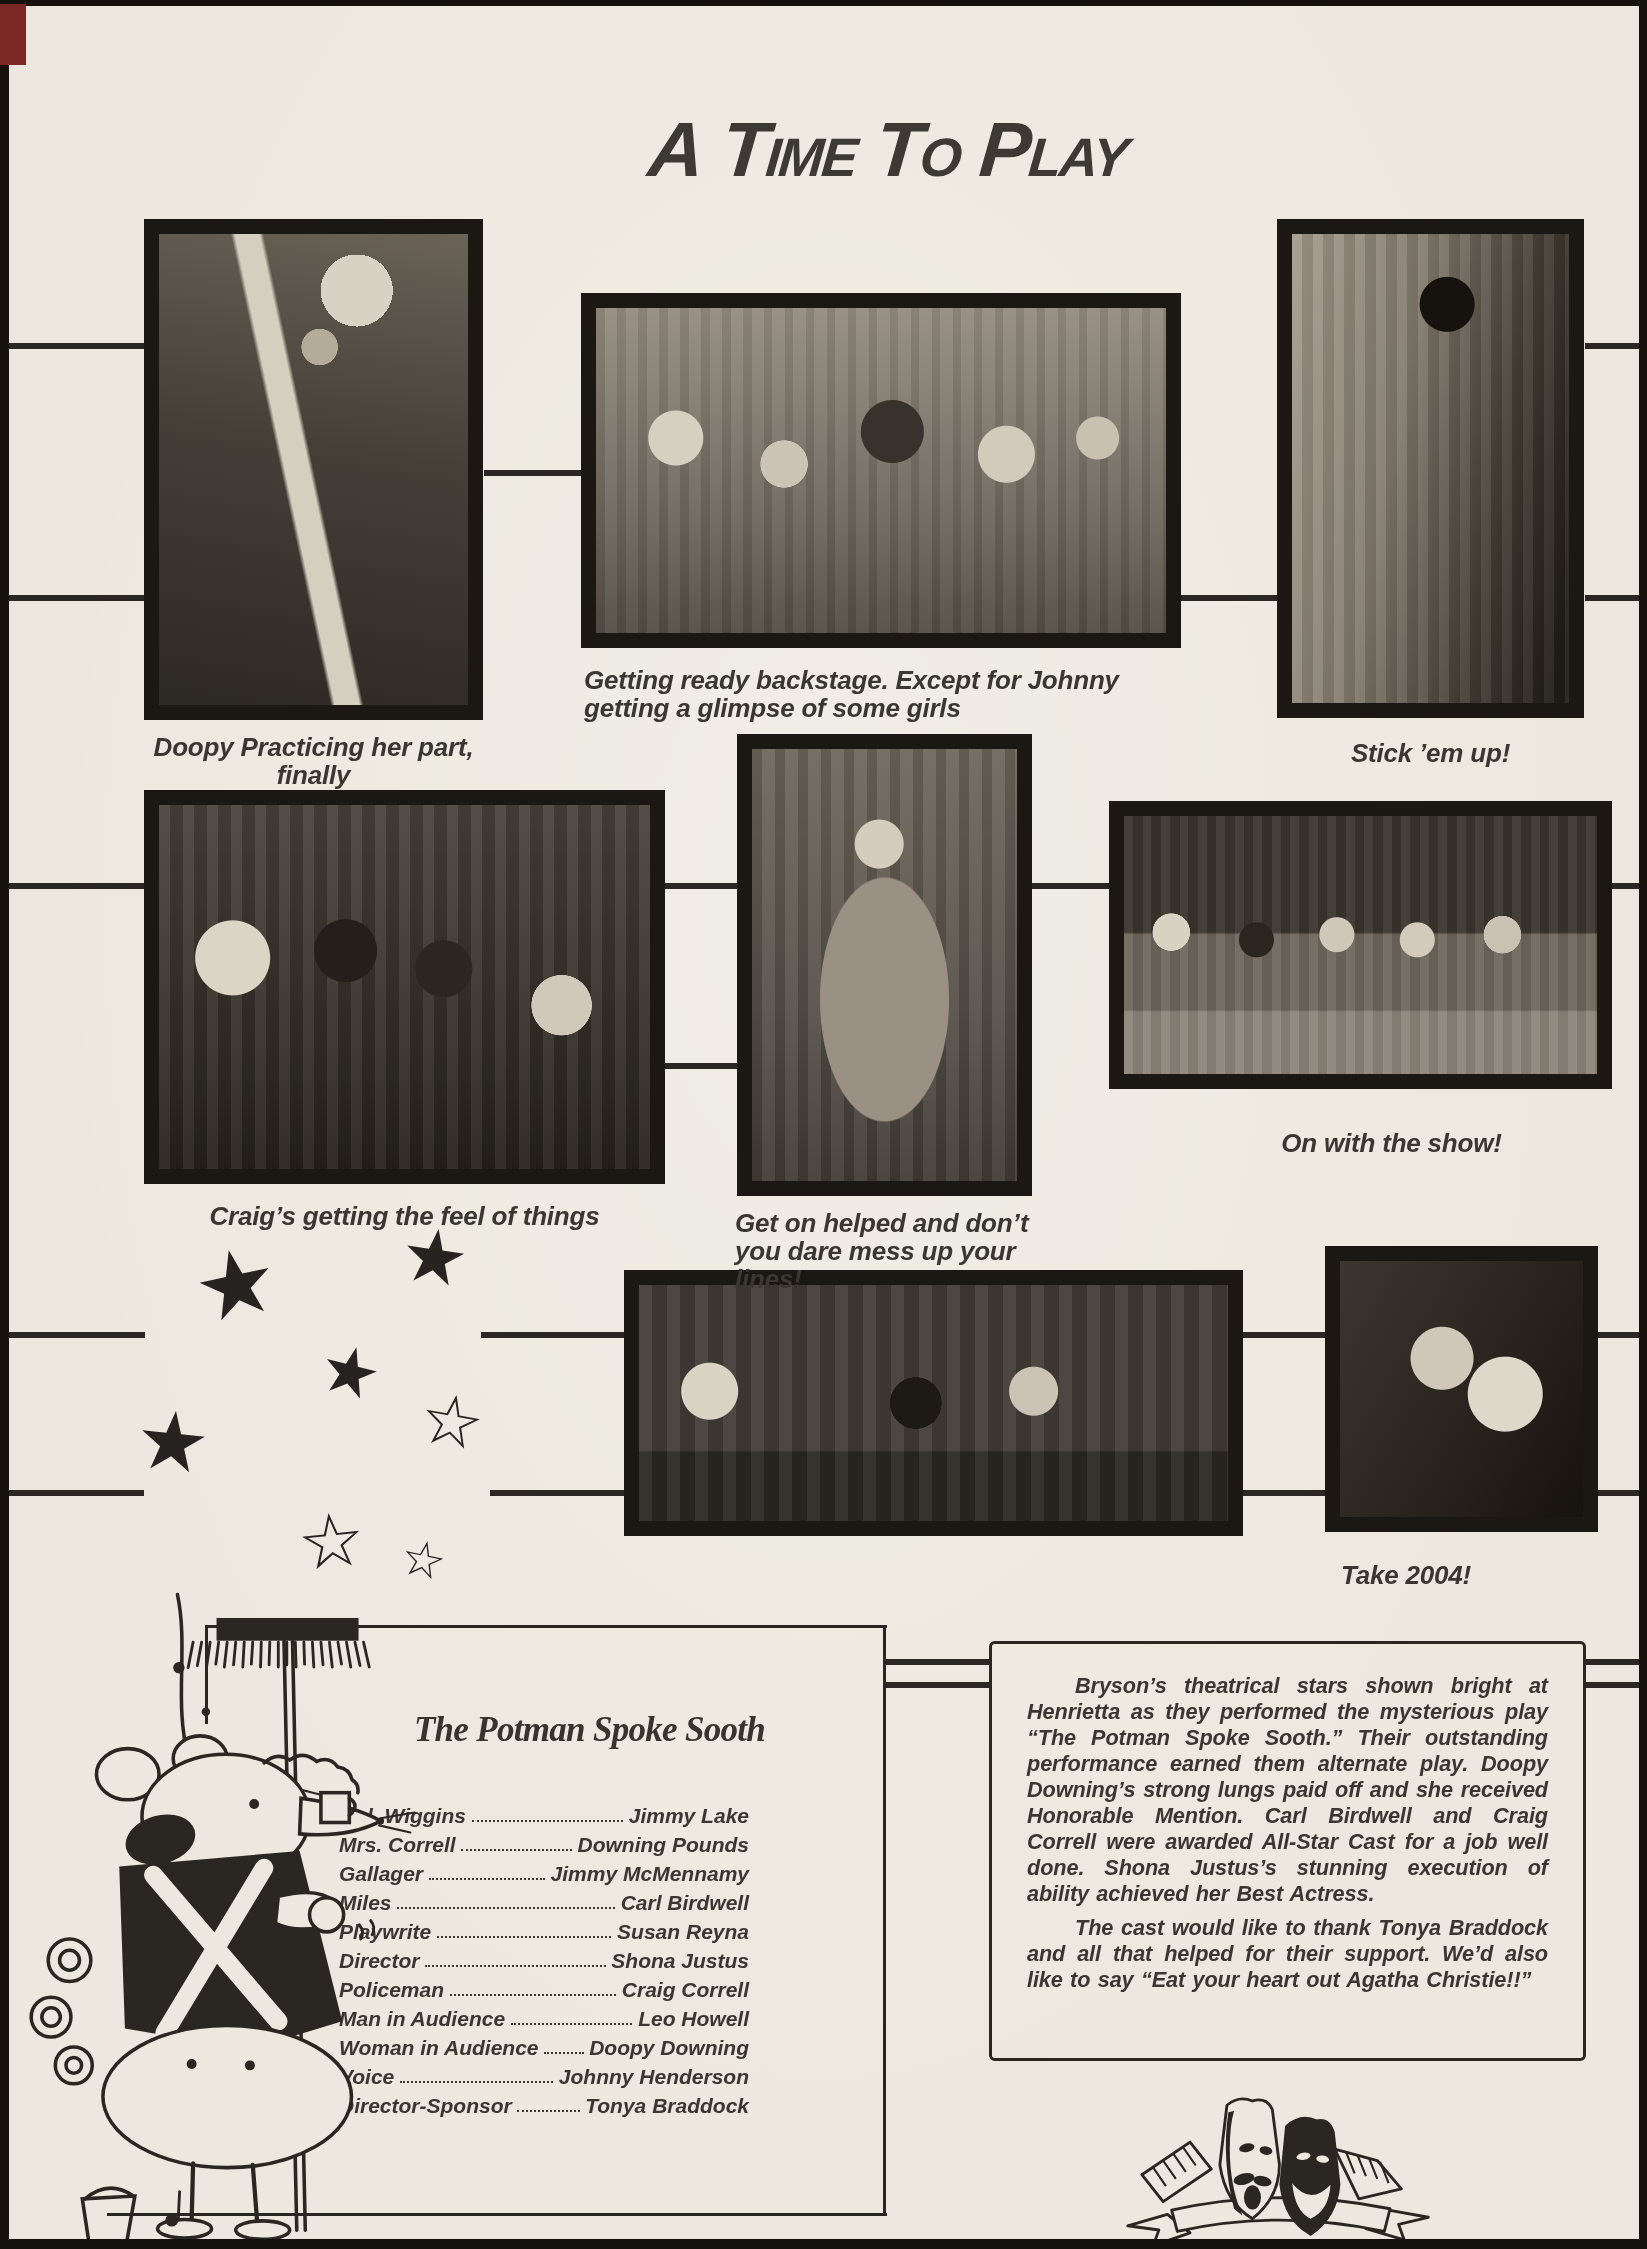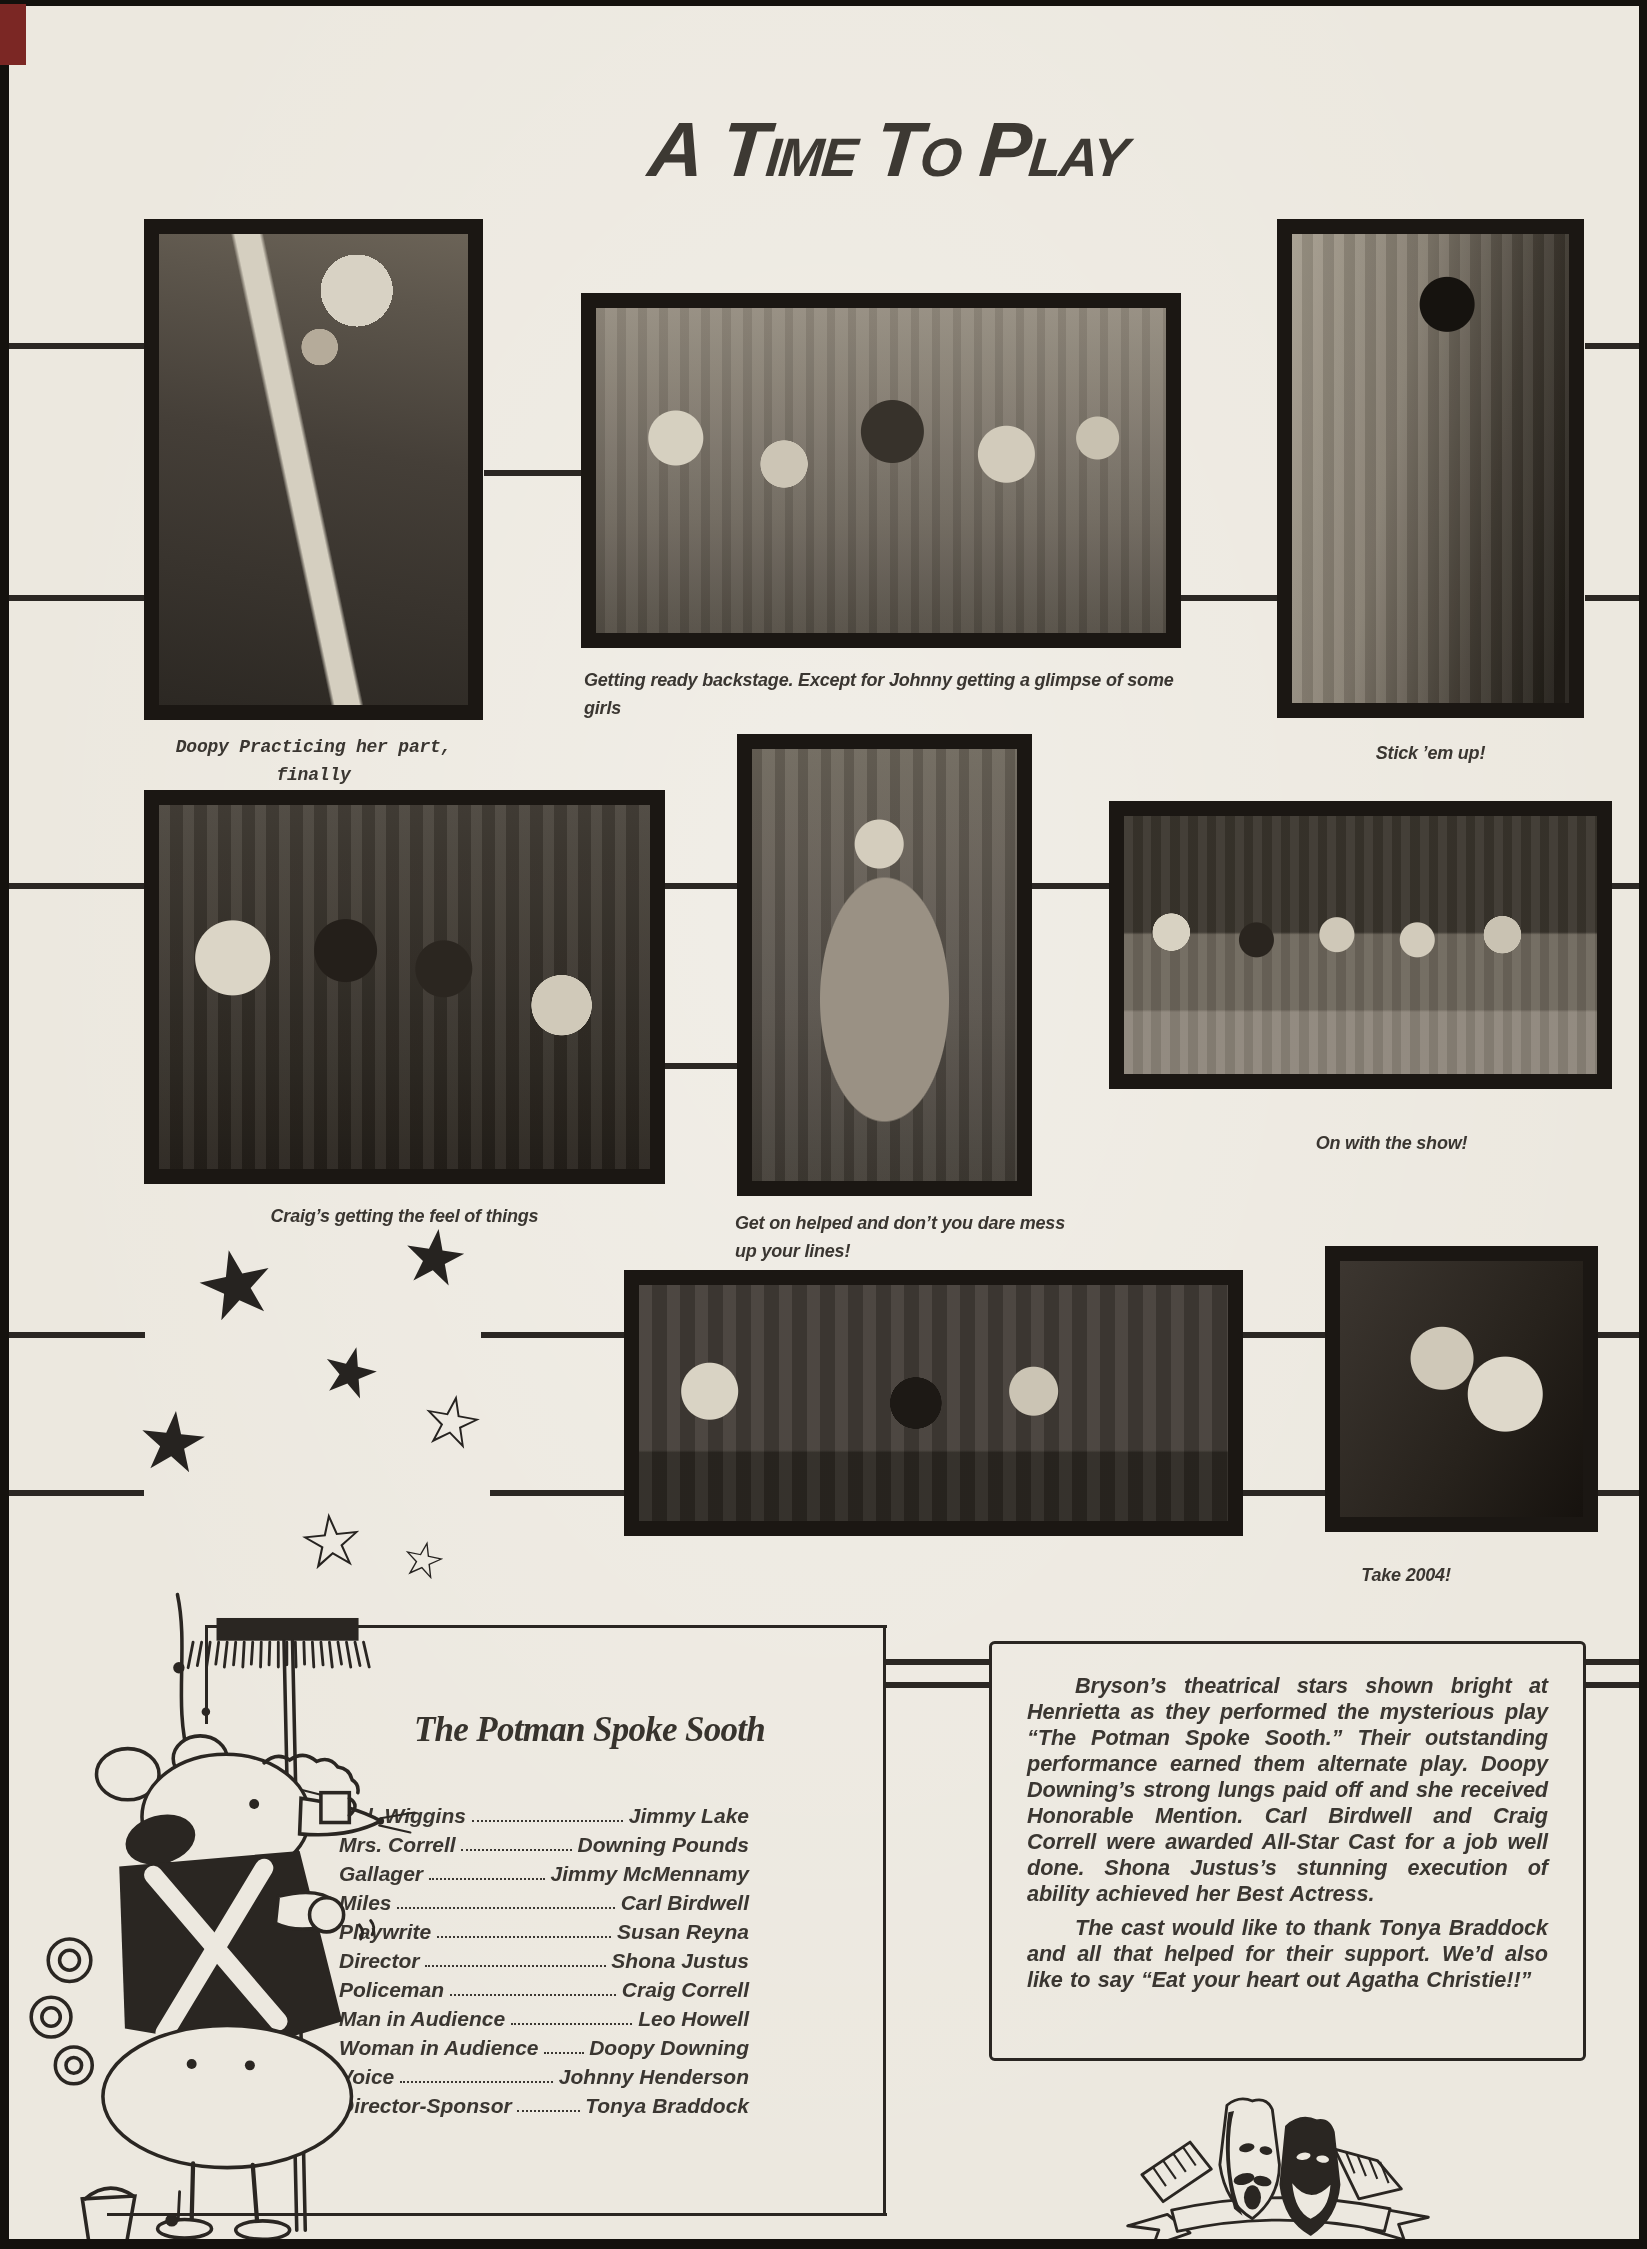--- a/index.html
+++ b/index.html
@@ -73,21 +73,21 @@
     radial-gradient(circle at 47% 50%, #1d1915 0 25.6px, rgba(0,0,0,0) 26px),
     radial-gradient(circle at 67% 45%, #cbc4b4 0 24px, rgba(0,0,0,0) 25px),
     repeating-linear-gradient(90deg, rgba(255,255,255,.04) 0 12.8px, rgba(0,0,0,.16) 12.8px 28px),
     linear-gradient(#46403a 0 70%, #2e2a24 71%);}
   .ph-h{background:
     radial-gradient(circle at 42% 38%, #cfc8b8 0 31px, rgba(0,0,0,0) 32px),
     radial-gradient(circle at 68% 52%, #ded8ca 0 37px, rgba(0,0,0,0) 38px),
     linear-gradient(120deg, #3c3630, #27221c 60%, #16120e);}
 
   .caption{position:absolute;font-weight:bold;font-style:italic;
-    font-size:18px;line-height:28px;color:#3a3631;letter-spacing:-0.2px;}
+    font-size:26px;line-height:28px;color:#3a3631;letter-spacing:-0.2px;}
   .cap-center{text-align:center;}
 
   
   .star{position:absolute;color:#262320;line-height:1;font-family:"DejaVu Sans",sans-serif;}
 
   
   .cast-border{position:absolute;background:#2a2622;}
   .cast-title{position:absolute;left:341px;top:1710px;width:497px;text-align:center;
     font-weight:bold;font-style:italic;font-size:35px;letter-spacing:-0.7px;color:#37332d;font-family:Liberation Serif, serif;}
   .cast-list{position:absolute;left:339px;top:1804px;width:410px;}
@@ -161,21 +161,21 @@
   <div class="photo" style="left:1109px;top:801px;width:503px;height:288px;">
       <div class="img ph-f"></div>
     </div>
   <div class="photo" style="left:624px;top:1270px;width:619px;height:266px;">
       <div class="img ph-g"></div>
     </div>
   <div class="photo" style="left:1325px;top:1246px;width:273px;height:286px;">
       <div class="img ph-h"></div>
     </div>
 
-  <div class="caption cap-center" style="left:144px;top:733px;width:339px;font-family:Liberation Mono, monospace;">Doopy Practicing her part, finally</div>
+  <div class="caption cap-center" style="left:144px;top:733px;width:339px;">Doopy Practicing her part, finally</div>
   <div class="caption" style="left:584px;top:666px;width:611px;">Getting ready backstage. Except for Johnny getting a glimpse of some girls</div>
   <div class="caption cap-center" style="left:1277px;top:739px;width:307px;">Stick ’em up!</div>
   <div class="caption cap-center" style="left:144px;top:1202px;width:521px;">Craig’s getting the feel of things</div>
   <div class="caption" style="left:735px;top:1209px;width:334px;">Get on helped and don’t you dare mess up your lines!</div>
   <div class="caption cap-center" style="left:1140px;top:1097px;width:503px;margin-top:32px;">On with the show!</div>
   <div class="caption cap-center" style="left:1271px;top:1561px;width:270px;">Take 2004!</div>
 
   <div>
     <span class="star" style="left:195px;top:1239px;font-size:92px;transform:rotate(-12deg);">★</span>
     <span class="star" style="left:401px;top:1220px;font-size:75px;transform:rotate(8deg);">★</span>

